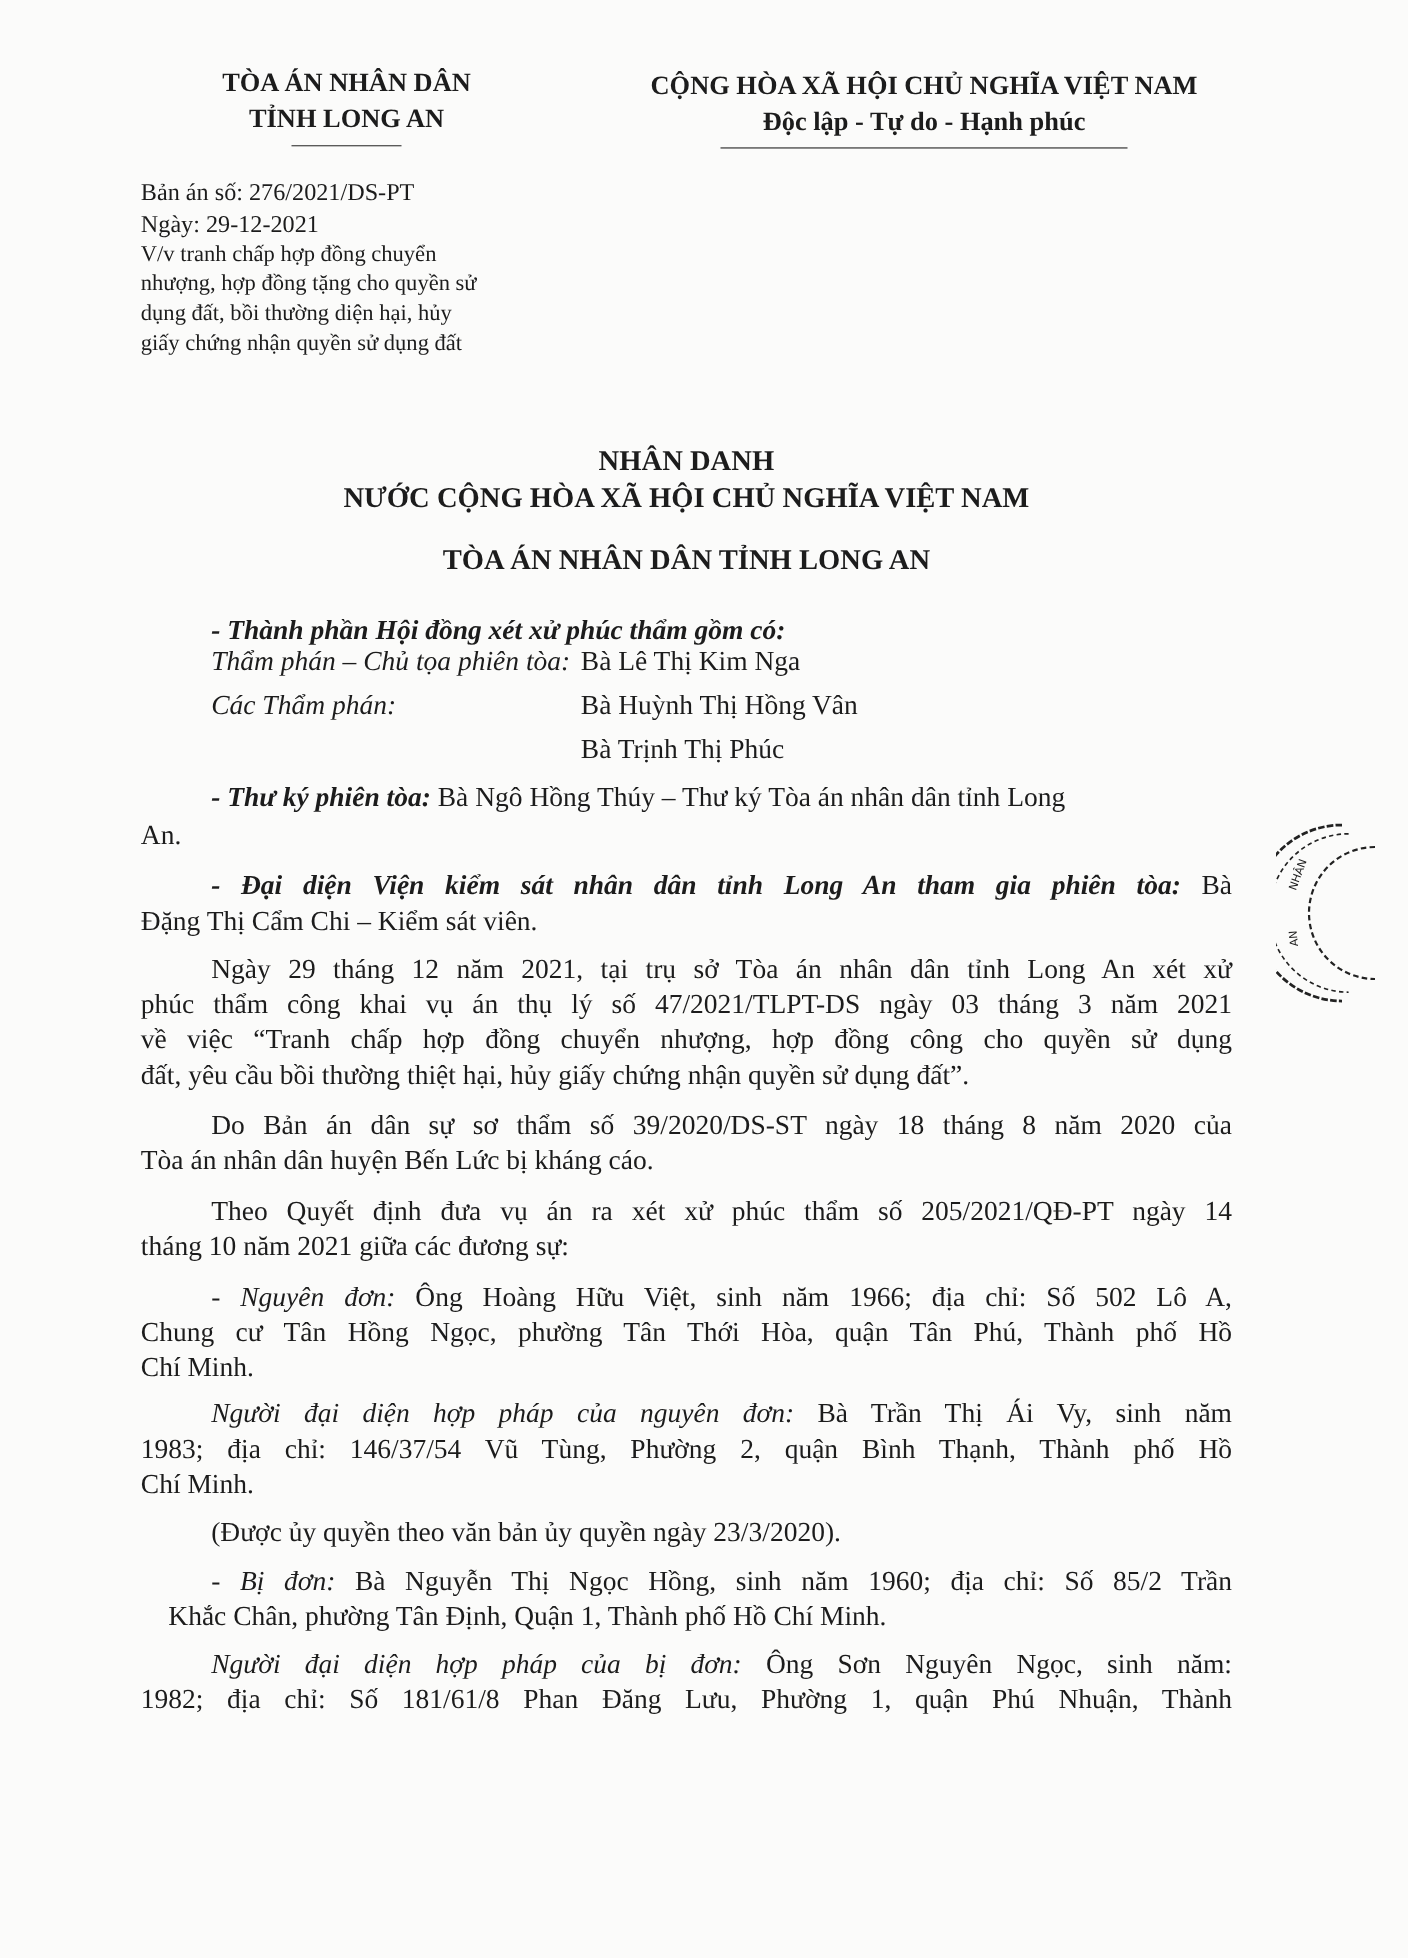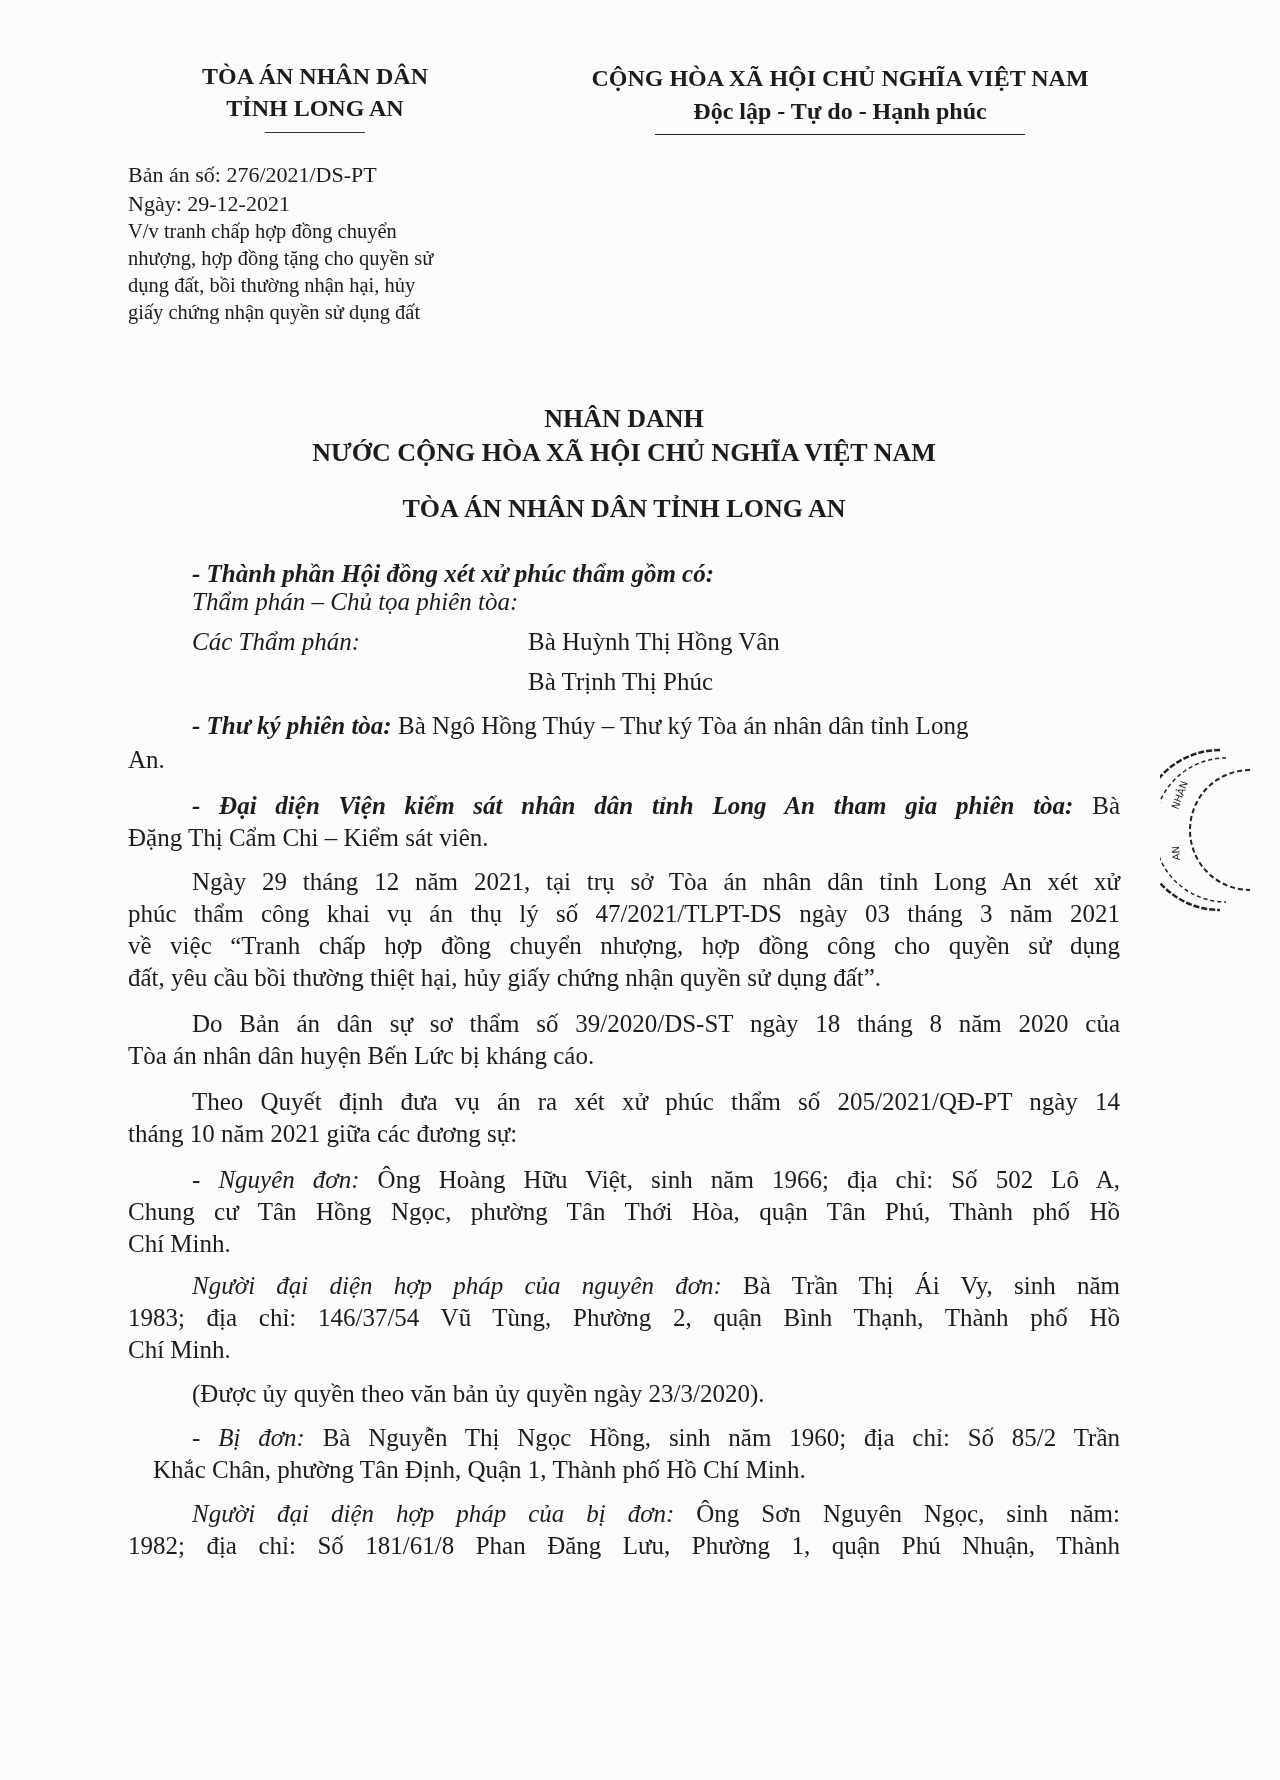--- a/index.html
+++ b/index.html
@@ -36,33 +36,34 @@
   <div>Độc lập - Tự do - Hạnh phúc</div>
   <div class="rule"></div>
 </div>
 
 <div class="abs meta">
   <div>Bản án số: 276/2021/DS-PT</div>
   <div>Ngày: 29-12-2021</div>
   <div class="sub">
     <div>V/v tranh chấp hợp đồng chuyển</div>
     <div>nhượng, hợp đồng tặng cho quyền sử</div>
-    <div>dụng đất, bồi thường nhận hại, hủy</div>
+    <div>dụng đất, bồi thường diện hại, hủy</div>
     <div>giấy chứng nhận quyền sử dụng đất</div>
   </div>
 </div>
 
 <div class="abs center-title" style="top:402px;">NHÂN DANH</div>
 <div class="abs center-title" style="top:436px;">NƯỚC CỘNG HÒA XÃ HỘI CHỦ NGHĨA VIỆT NAM</div>
 <div class="abs center-title" style="top:492px;">TÒA ÁN NHÂN DÂN TỈNH LONG AN</div>
 
 <div class="abs body" style="height:1200px;">
   <div class="line i b" style="top:0px; left:64px;">- Thành phần Hội đồng xét xử phúc thẩm gồm có:</div>
 
   <div class="line i" style="top:40px; left:64px;">Thẩm phán – Chủ tọa phiên tòa:</div>
+  <div class="line" style="top:40px; left:400px; width:500px;">Bà Lê Thị Kim Nga</div>
 
   <div class="line i" style="top:80px; left:64px;">Các Thẩm phán:</div>
   <div class="line" style="top:80px; left:400px; width:500px;">Bà Huỳnh Thị Hồng Vân</div>
   <div class="line" style="top:120px; left:400px; width:500px;">Bà Trịnh Thị Phúc</div>
 
   <div class="line" style="top:164px; left:64px; width:928px;"><span class="i b">- Thư ký phiên tòa:</span><span> Bà Ngô Hồng Thúy – Thư ký Tòa án nhân dân tỉnh Long</span></div>
   <div class="line" style="top:198px;">An.</div>
 
   <div class="line just" style="top:244px; left:64px; width:928px;"><span class="i b">- Đại diện Viện kiểm sát nhân dân tỉnh Long An tham gia phiên tòa:</span><span> Bà</span></div>
   <div class="line" style="top:276px;">Đặng Thị Cẩm Chi – Kiểm sát viên.</div>

